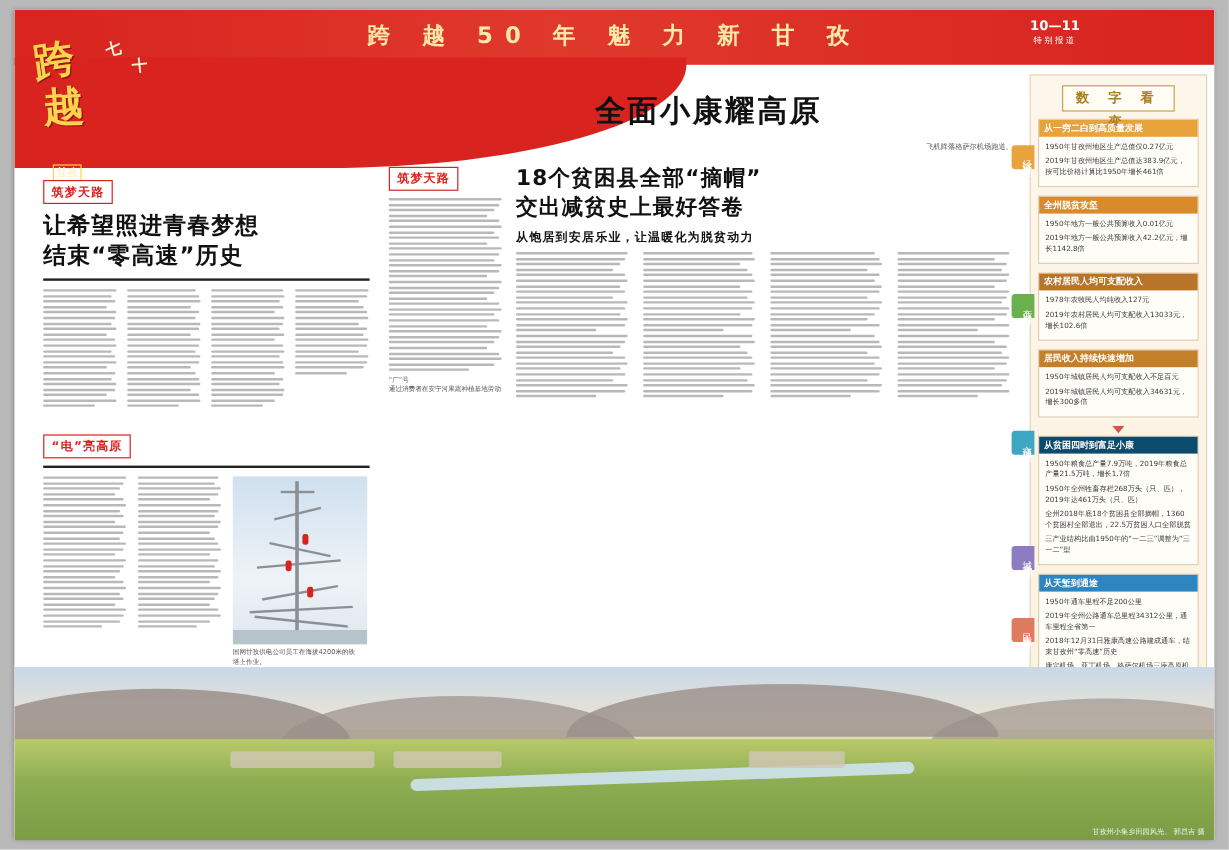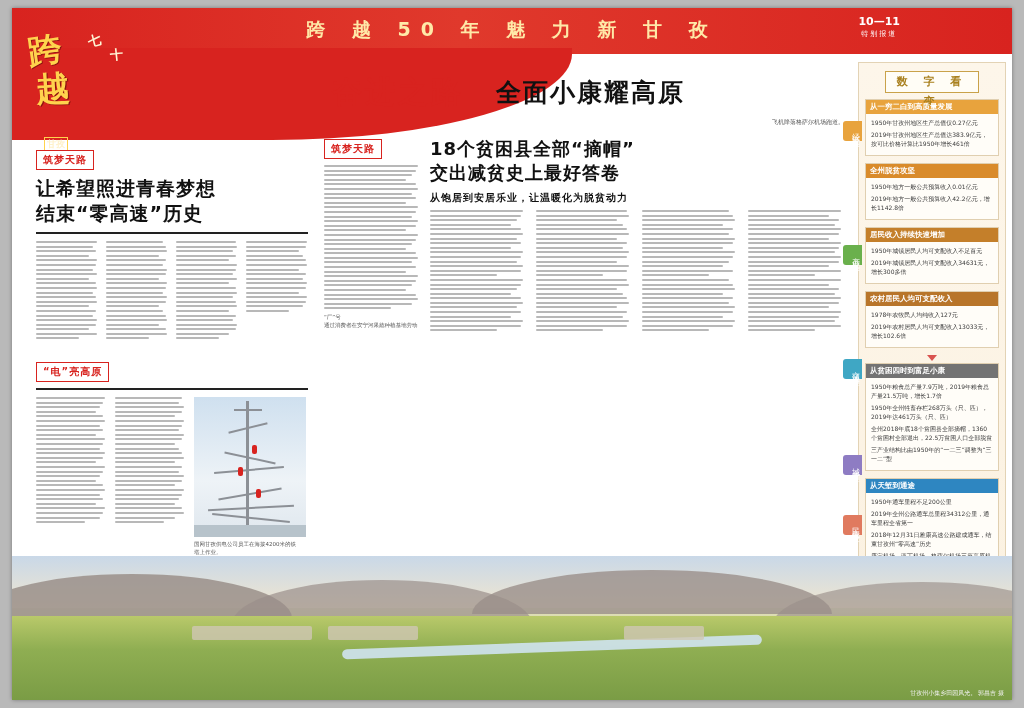--- a/index.html
+++ b/index.html
@@ -585,35 +585,35 @@
         <div class="li">2019年甘孜州地区生产总值达383.9亿元，按可比价格计算比1950年增长461倍</div>
       </div>
 
       <div class="block">
         <div class="bt" style="background:#d98b2b;">全州脱贫攻坚</div>
         <div class="li">1950年地方一般公共预算收入0.01亿元</div>
         <div class="li">2019年地方一般公共预算收入42.2亿元，增长1142.8倍</div>
       </div>
 
       <div class="block">
+        <div class="bt" style="background:#b8752a;">农村居民人均可支配收入</div>
+        <div class="li">1978年农牧民人均纯收入127元</div>
+        <div class="li">2019年农村居民人均可支配收入13033元，增长102.6倍</div>
+      </div>
+
+      <div class="block">
         <div class="bt" style="background:#c47f2a;">居民收入持续快速增加</div>
         <div class="li">1950年城镇居民人均可支配收入不足百元</div>
         <div class="li">2019年城镇居民人均可支配收入34631元，增长300多倍</div>
       </div>
 
-      <div class="block">
-        <div class="bt" style="background:#b8752a;">农村居民人均可支配收入</div>
-        <div class="li">1978年农牧民人均纯收入127元</div>
-        <div class="li">2019年农村居民人均可支配收入13033元，增长102.6倍</div>
-      </div>
-
       <div class="arrowdown"></div>
 
       <div class="block">
-        <div class="bt" style="background:#737373;">从贫困四时到富足小康</div>
+        <div class="bt" style="background:#0c4a6e;">从贫困四时到富足小康</div>
         <div class="li">1950年粮食总产量7.9万吨，2019年粮食总产量21.5万吨，增长1.7倍</div>
         <div class="li">1950年全州牲畜存栏268万头（只、匹），2019年达461万头（只、匹）</div>
         <div class="li">全州2018年底18个贫困县全部摘帽，1360个贫困村全部退出，22.5万贫困人口全部脱贫</div>
         <div class="li">三产业结构比由1950年的“一二三”调整为“三一二”型</div>
       </div>
 
       <div class="block">
         <div class="bt" style="background:#2e86c1;">从天堑到通途</div>
         <div class="li">1950年通车里程不足200公里</div>
         <div class="li">2019年全州公路通车总里程34312公里，通车里程全省第一</div>

